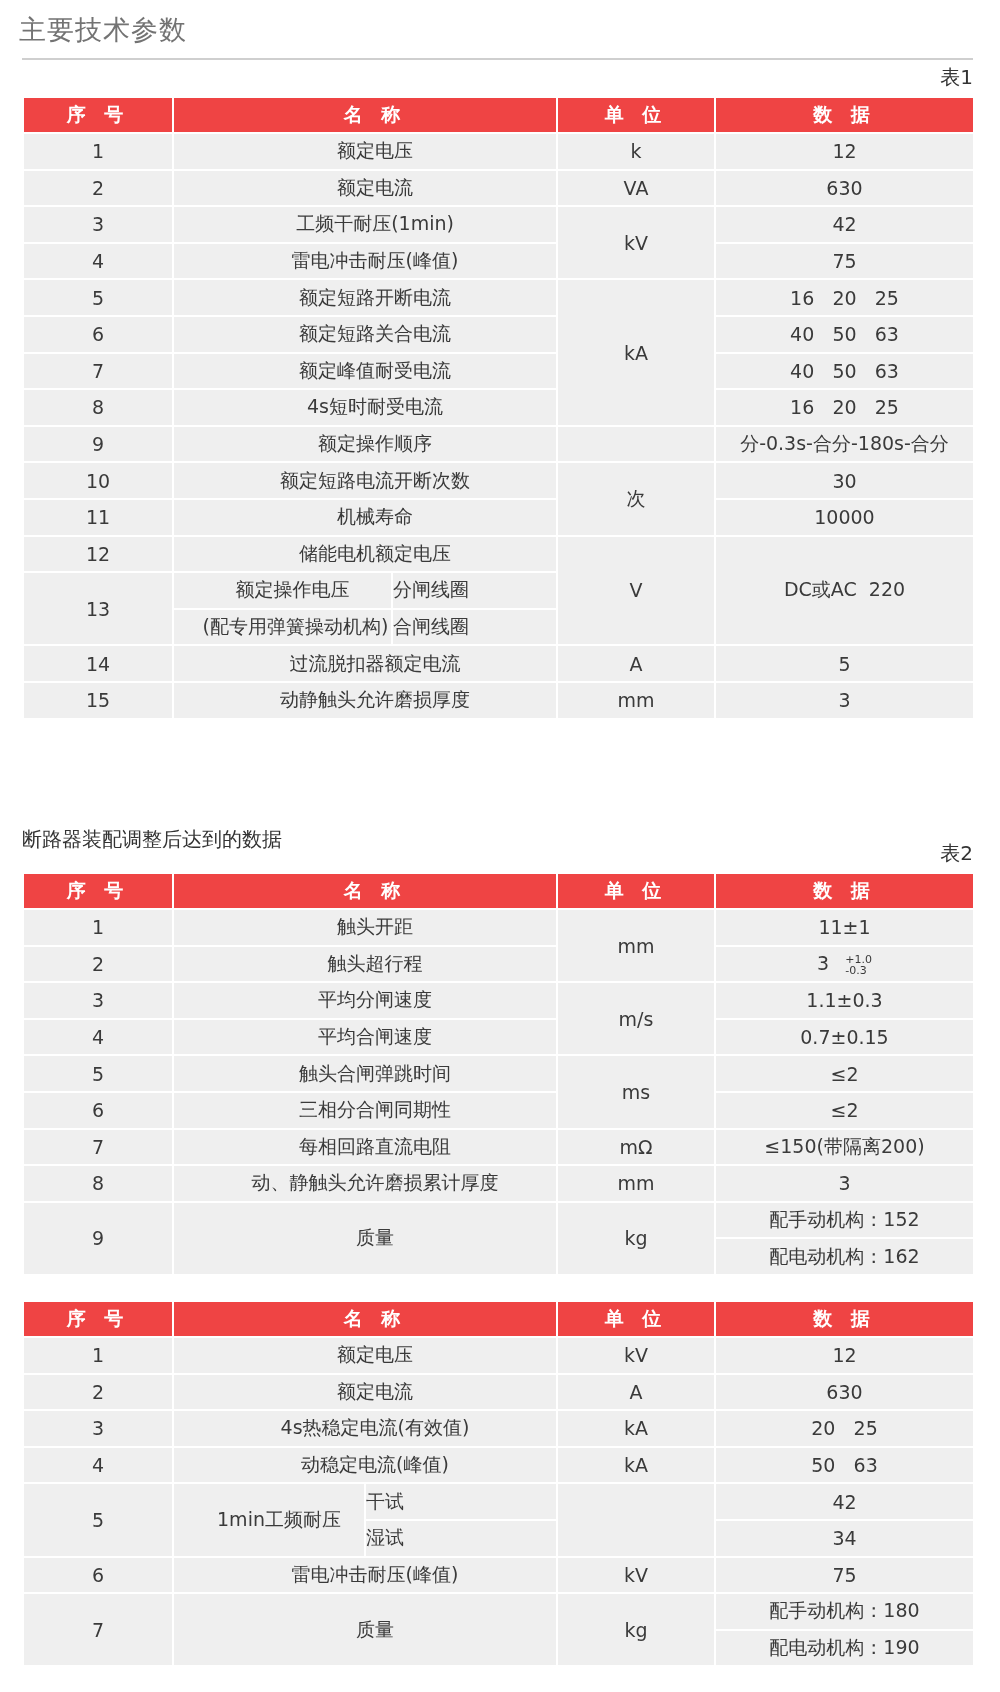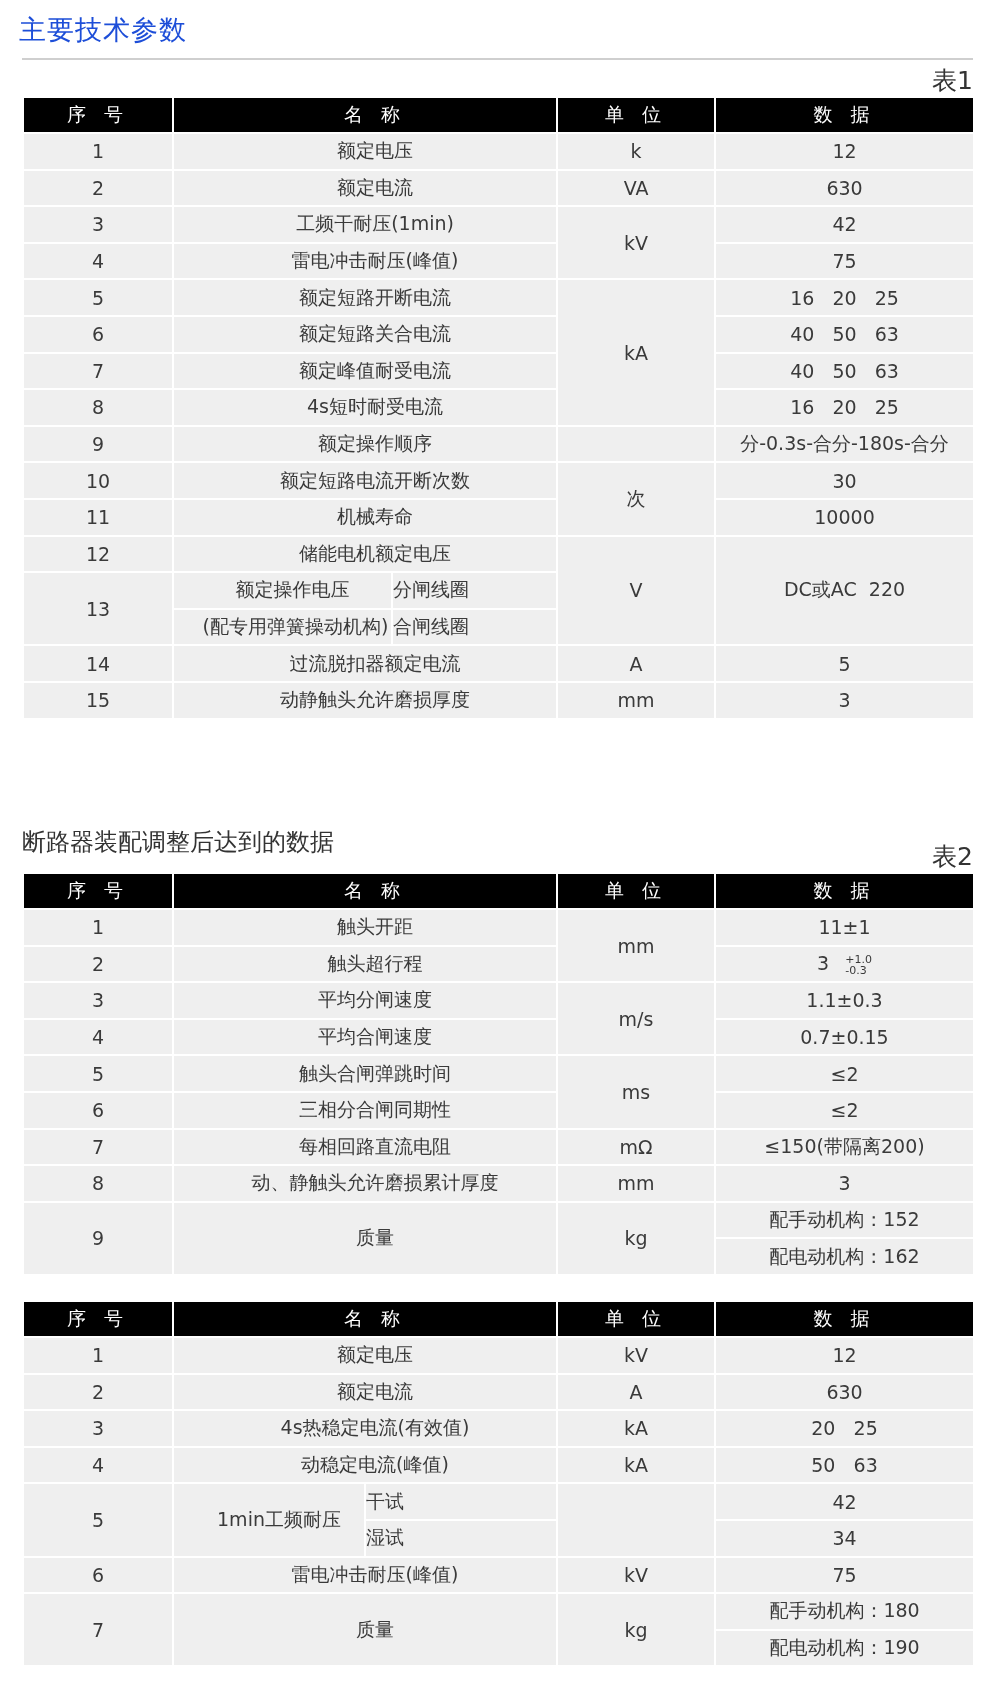--- a/index.html
+++ b/index.html
@@ -1,24 +1,24 @@
 <!DOCTYPE html>
 <html><head>
 <meta charset="utf-8">
 <style>
   html, body { margin:0; padding:0; background:#ffffff; }
   body { width:1000px; height:1692px; position:relative; overflow:hidden;
          font-family:"DejaVu Sans","Liberation Sans",sans-serif; color:#3a3a3a; }
-  .page-title { position:absolute; left:19px; top:12px; font-size:27px; color:#1d4ed8; letter-spacing:1px; }
+  .page-title { position:absolute; left:19px; top:12px; font-size:27px; color:#737373; letter-spacing:1px; }
   .title-rule { position:absolute; left:22px; top:58px; width:951px; height:2px; background:#cfcfcf; }
-  .table-tag { position:absolute; right:27px; font-size:25px; color:#333;text-align:right; }
-  .section-title { position:absolute; left:22px; font-size:24px; color:#333; }
+  .table-tag { position:absolute; right:27px; font-size:20px; color:#333;text-align:right; }
+  .section-title { position:absolute; left:22px; font-size:20px; color:#333; }
   table.spec { position:absolute; left:22px; width:951px; border-collapse:collapse; table-layout:fixed; }
   table.spec th, table.spec td { border:2px solid #ffffff; padding:0; font-size:19px; }
-  table.spec th { background:#000000; color:#ffffff; font-weight:normal; height:34px; letter-spacing:6px; }
+  table.spec th { background:#ef4444; color:#ffffff; font-weight:bold; height:34px; letter-spacing:6px; }
   table.spec td { background:#efefef; height:34.6px; text-align:center; color:#3a3a3a; }
   table.spec td.name, table.spec th.name { text-align:center; padding-left:20px; }
   table.spec td.sub { text-align:left; }
   .sup-wrap { display:inline-block; vertical-align:middle; font-size:11px; line-height:11px; text-align:left; margin-left:16px; }
   .sup-wrap span { display:block; }
 </style>
 </head>
 <body>
 
 <div class="page-title">主要技术参数</div>

